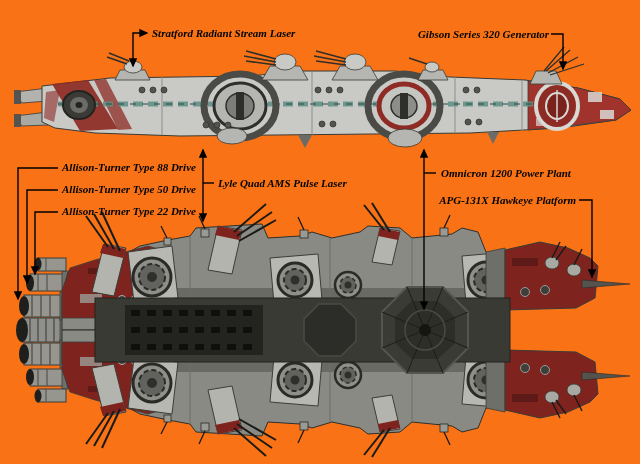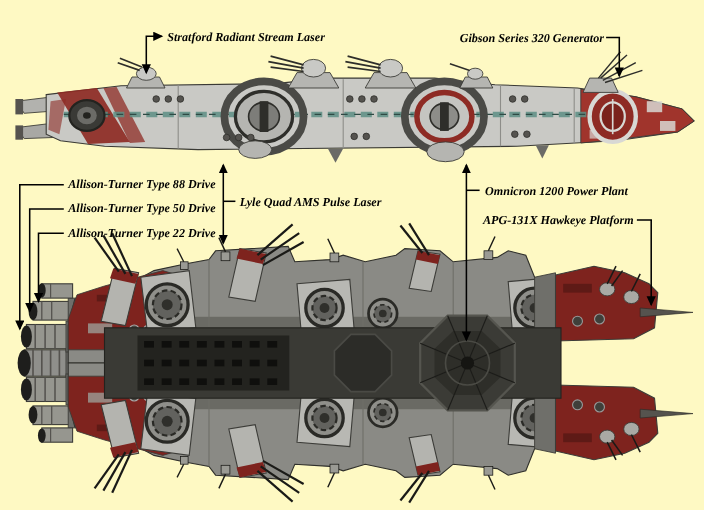--- a/index.html
+++ b/index.html
@@ -1,16 +1,16 @@
 <!DOCTYPE html>
 <html><head>
 <meta charset="utf-8">
 <style>
   html,body{margin:0;padding:0;background:#ffffff;}
-  .page{position:relative;width:640px;height:464px;background:#fef9c3;overflow:hidden;
+  .page{position:relative;width:640px;height:464px;background:#f97316;overflow:hidden;
         font-family:"Liberation Serif",serif;}
   svg{display:block}
   .callout-text{font-family:"Liberation Serif",serif;font-size:11px;font-style:italic;
                 font-weight:bold;fill:#000000;}
 </style>
 </head>
 <body>
 
 <div class="page">
 <svg width="640" height="464" viewBox="0 0 640 464">

